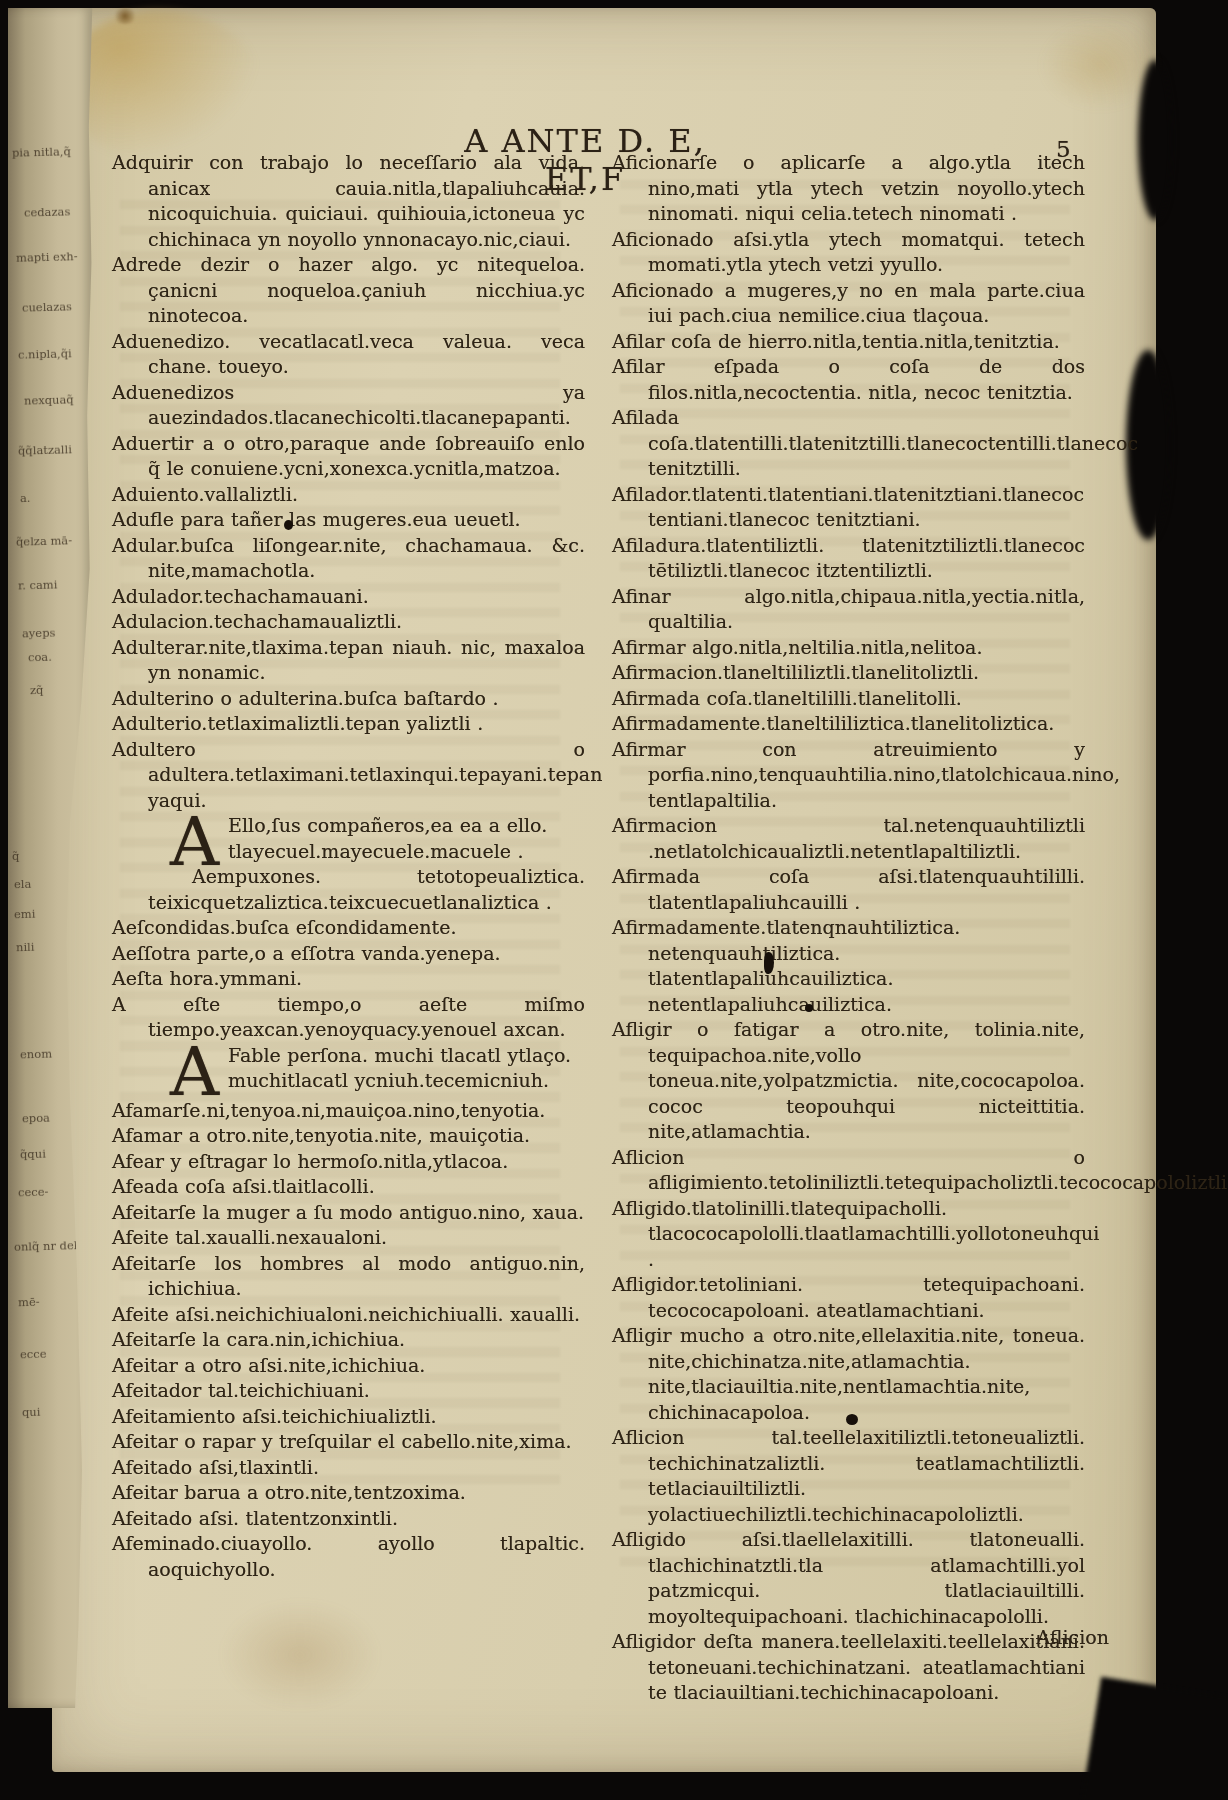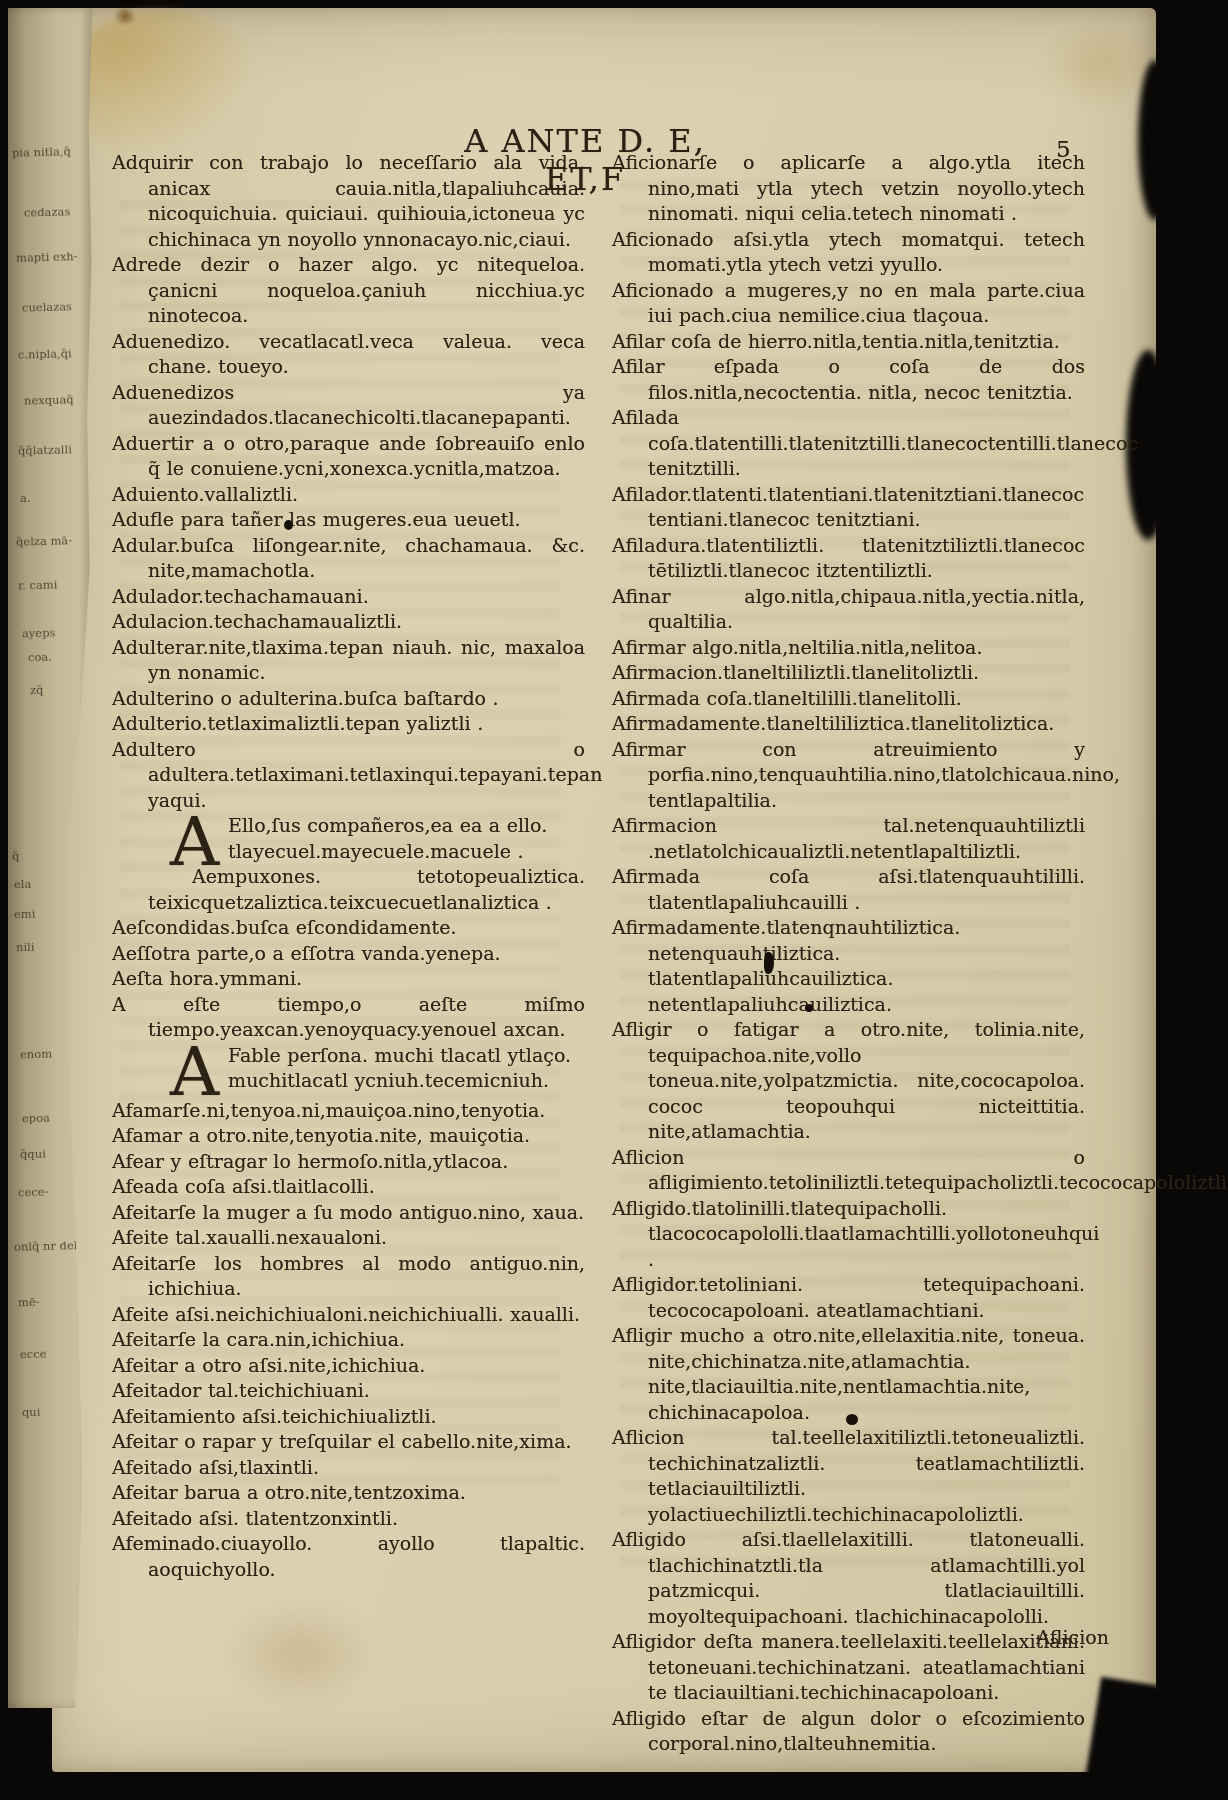--- a/index.html
+++ b/index.html
@@ -188,21 +188,20 @@
     <p class="entry">Afirmada coſa aſsi.tlatenquauhtililli. tlatentlapaliuhcauilli .</p>
     <p class="entry">Afirmadamente.tlatenqnauhtiliztica. netenquauhtiliztica. tlatentlapaliuhcauiliztica. netentlapaliuhcauiliztica.</p>
     <p class="entry">Afligir o fatigar a otro.nite, tolinia.nite, tequipachoa.nite,vollo toneua.nite,yolpatzmictia. nite,cococapoloa. cococ teopouhqui nicteittitia. nite,atlamachtia.</p>
     <p class="entry">Aflicion o afligimiento.tetoliniliztli.tetequipacholiztli.tecococapololiztli.teatlamachtiliztli.</p>
     <p class="entry">Afligido.tlatolinilli.tlatequipacholli. tlacococapololli.tlaatlamachtilli.yollotoneuhqui .</p>
     <p class="entry">Afligidor.tetoliniani. tetequipachoani. tecococapoloani. ateatlamachtiani.</p>
     <p class="entry">Afligir mucho a otro.nite,ellelaxitia.nite, toneua. nite,chichinatza.nite,atlamachtia. nite,tlaciauiltia.nite,nentlamachtia.nite, chichinacapoloa.</p>
     <p class="entry">Aflicion tal.teellelaxitiliztli.tetoneualiztli. techichinatzaliztli. teatlamachtiliztli. tetlaciauiltiliztli. yolactiuechiliztli.techichinacapololiztli.</p>
     <p class="entry">Afligido aſsi.tlaellelaxitilli. tlatoneualli. tlachichinatztli.tla atlamachtilli.yol patzmicqui. tlatlaciauiltilli. moyoltequipachoani. tlachichinacapololli.</p>
     <p class="entry">Afligidor deſta manera.teellelaxiti.teellelaxitiani. tetoneuani.techichinatzani. ateatlamachtiani te tlaciauiltiani.techichinacapoloani.</p>
-    <p class="entry">Afligido eſtar de algun dolor o eſcozimiento corporal.nino,tlalteuhnemitia.</p>
   </div>
 
 <div class="catchword">Aflicion</div>
 
 <div class="ink-blot blot-1"></div>
 <div class="ink-blot blot-2"></div>
 <div class="ink-blot blot-3"></div>
 <div class="ink-blot blot-4"></div>
 
 </body></html>

